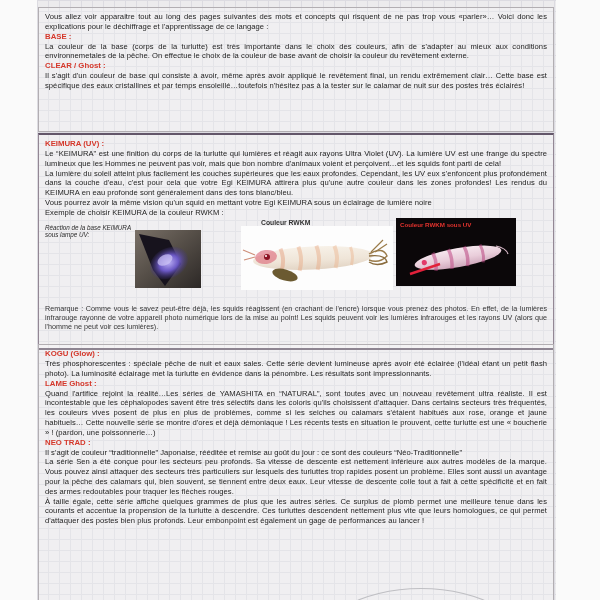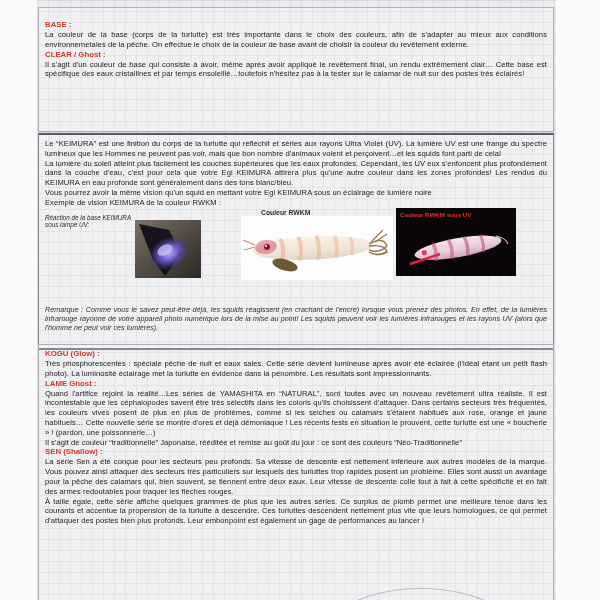--- a/index.html
+++ b/index.html
@@ -23,21 +23,21 @@
   }
   .sec-top     { top:7px;   height:125px; border:1px solid #b2aeb2; }
   .sec-keimura { top:133px; height:217px; border:1px solid #938794;
                  border-top:2px solid #635669; border-bottom:2px solid #635669; }
   .sec-bottom  { top:344px; height:262px; border:1px solid #b2aeb2; }
   .txt {
     font-size:7.6px; line-height:9.8px; letter-spacing:0.05px;
     color:#232323; text-align:justify;
   }
   .hd { font-size:7.8px; line-height:10px; font-weight:bold; color:#d5382b; }
-  .sp { margin-top:8px; }
+  .sp { }
   .media { position:relative; height:86px; }
   .caption {
     position:absolute; left:0; top:6px; width:92px;
     font-size:6.3px; line-height:7.6px; font-style:italic; color:#2a2a2a;
     white-space:pre-line;
   }
   .photo-uv { position:absolute; left:90px; top:12px; width:66px; height:58px; }
   .photo-uv svg { display:block; }
   .label-rwkm {
     position:absolute; left:216px; top:1px;
@@ -46,45 +46,47 @@
   .photo-jig { position:absolute; left:196px; top:8px; width:152px; height:64px; background:#fdfdfd; }
   .photo-black {
     position:absolute; left:351px; top:0px; width:120px; height:68px;
     background:#0b0709;
   }
   .label-uv {
     position:absolute; left:4px; top:3px;
     font-size:6.2px; font-weight:bold; color:#e5332e;
   }
   .remark {
-    font-size:7.2px; line-height:9.4px; font-style:italic;
-    color:#343434; text-align:justify; margin-top:11px;
+    font-size:7.2px; line-height:9.4px; 
+    color:#343434; text-align:justify; margin-top:0;
   }
   .arc {
     position:absolute; left:273px; top:588px; width:220px; height:130px;
     border:1px solid #bfbfc3; border-radius:50%;
   }
 </style>
 </head>
 <body>
 
 <div class="paper">
 
   <div class="section sec-top">
+    <div class="txt">Vous allez voir apparaitre tout au long des pages suivantes des mots et concepts qui risquent de ne pas trop vous «parler»… Voici donc les explications pour le déchiffrage et l'apprentissage de ce langage :</div>
     <div class="hd sp">BASE :</div>
     <div class="txt">La couleur de la base (corps de la turlutte) est très importante dans le choix des couleurs, afin de s'adapter au mieux aux conditions environnemetales de la pêche. On effectue le choix de la couleur de base avant de choisir la couleur du revêtement externe.</div>
     <div class="hd">CLEAR / Ghost :</div>
     <div class="txt">Il s'agit d'un couleur de base qui consiste à avoir, même après avoir appliqué le revêtement final, un rendu extrêmement clair… Cette base est spécifique des eaux cristallines et par temps ensoleillé…toutefois n'hésitez pas à la tester sur le calamar de nuit sur des postes très éclairés!</div>
   </div>
 
   <div class="section sec-keimura">
-    <div class="txt">Le “KEIMURA” est une finition du corps de la turlutte qui réfléchit et séries aux rayons Ultra Violet (UV). La lumière UV est une frange du spectre lumineux que les Hommes ne peuvent pas voir, mais que bon nombre d'animaux voient et perçoivent…et les squids font parti de cela!</div>
+    <div class="hd">KEIMURA (UV) :</div>
+    <div class="txt">Le “KEIMURA” est une finition du corps de la turlutte qui lumières et réagit aux rayons Ultra Violet (UV). La lumière UV est une frange du spectre lumineux que les Hommes ne peuvent pas voir, mais que bon nombre d'animaux voient et perçoivent…et les squids font parti de cela!</div>
     <div class="txt">La lumière du soleil atteint plus facilement les couches supérieures que les eaux profondes. Cependant, les UV eux s'enfoncent plus profondément dans la couche d'eau, c'est pour cela que votre Egi KEIMURA attirera plus qu'une autre couleur dans les zones profondes! Les rendus du KEIMURA en eau profonde sont généralement dans des tons blanc/bleu.</div>
     <div class="txt">Vous pourrez avoir la même vision qu'un squid en mettant votre Egi KEIMURA sous un éclairage de lumière noire</div>
-    <div class="txt">Exemple de vision KEIMURA de la couleur RWKM :</div>
+    <div class="txt">Exemple de choisir KEIMURA de la couleur RWKM :</div>
 
     <div class="media">
       <div class="caption">Réaction de la base KEIMURA
 sous lampe UV:</div>
 
       <div class="photo-uv">
         <svg width="66" height="58" viewBox="0 0 66 58">
           <defs>
             <linearGradient id="uvbg" x1="0" y1="0" x2="1" y2="1">
               <stop offset="0" stop-color="#7a7168"></stop>
@@ -161,20 +163,20 @@
     </div>
 
     <div class="remark">Remarque : Comme vous le savez peut-être déjà, les squids réagissent (en crachant de l'encre) lorsque vous prenez des photos. En effet, de la lumières infrarouge rayonne de votre appareil photo numérique lors de la mise au point! Les squids peuvent voir les lumières infrarouges et les rayons UV (alors que l'homme ne peut voir ces lumières).</div>
   </div>
 
   <div class="section sec-bottom">
     <div class="hd">KOGU (Glow) :</div>
     <div class="txt">Très phosphorescentes : spéciale pêche de nuit et eaux sales. Cette série devient lumineuse après avoir été éclairée (l'idéal étant un petit flash photo). La luminosité éclairage met la turlutte en évidence dans la pénombre. Les résultats sont impressionnants.</div>
     <div class="hd">LAME Ghost :</div>
     <div class="txt">Quand l'artifice rejoint la réalité…Les séries de YAMASHITA en “NATURAL”, sont toutes avec un nouveau revêtement ultra réaliste. Il est incontestable que les céphalopodes savent être très sélectifs dans les coloris qu'ils choisissent d'attaquer. Dans certains secteurs très fréquentés, les couleurs vives posent de plus en plus de problèmes, comme si les seiches ou calamars s'étaient habitués aux rose, orange et jaune habituels… Cette nouvelle série se montre d'ores et déjà démoniaque ! Les récents tests en situation le prouvent, cette turlutte est une « boucherie » ! (pardon, une poissonnerie…)</div>
+    <div class="hd">NEO TRAD :</div>
     <div class="txt">Il s'agit de couleur “traditionnelle” Japonaise, rééditée et remise au goût du jour : ce sont des couleurs “Néo-Traditionnelle”</div>
-    <div class="hd">SEN (Shallow) :</div>
     <div class="txt">La série Sen a été conçue pour les secteurs peu profonds. Sa vitesse de descente est nettement inférieure aux autres modèles de la marque. Vous pouvez ainsi attaquer des secteurs très particuliers sur lesquels des turluttes trop rapides posent un problème. Elles sont aussi un avantage pour la pêche des calamars qui, bien souvent, se tiennent entre deux eaux. Leur vitesse de descente colle tout à fait à cette spécificité et en fait des armes redoutables pour traquer les flèches rouges.</div>
     <div class="txt">À taille égale, cette série affiche quelques grammes de plus que les autres séries. Ce surplus de plomb permet une meilleure tenue dans les courants et accentue la propension de la turlutte à descendre. Ces turluttes descendent nettement plus vite que leurs homologues, ce qui permet d'attaquer des postes bien plus profonds. Leur embonpoint est également un gage de performances au lancer !</div>
   </div>
 
   <div class="arc"></div>
 </div>
 
 </body></html>

